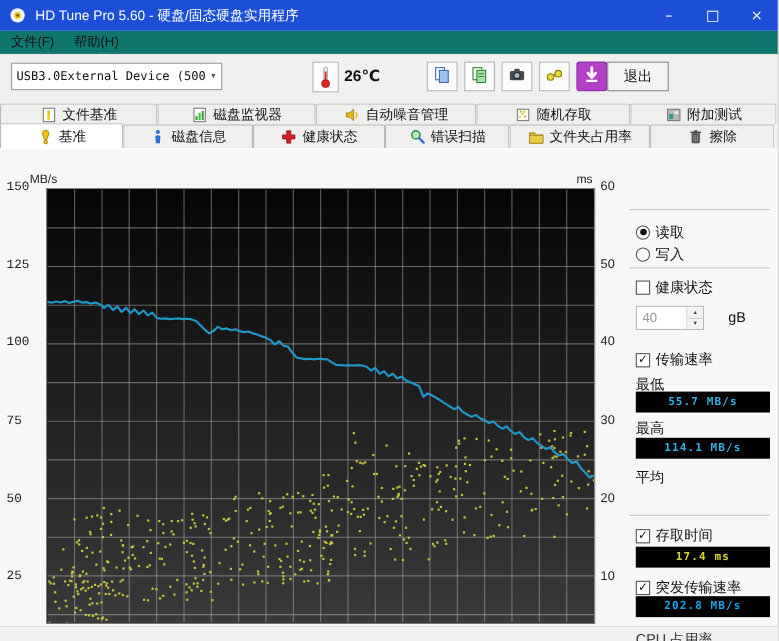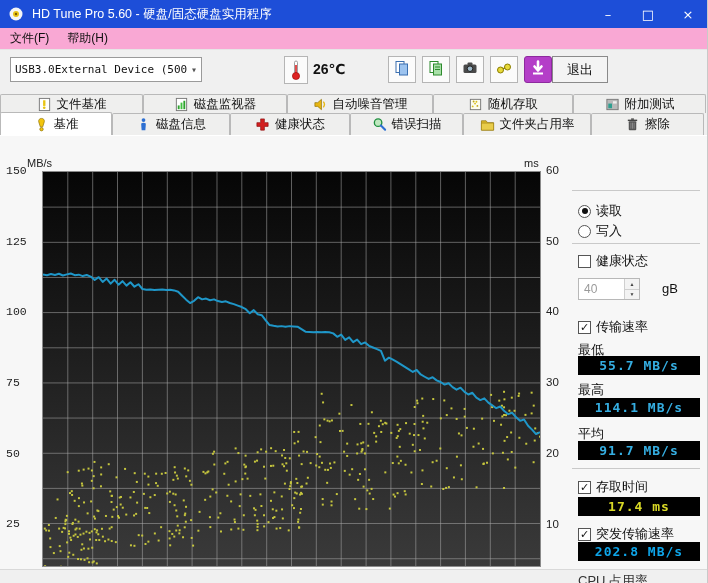--- a/index.html
+++ b/index.html
@@ -7,21 +7,21 @@
   body { font-family:"Liberation Sans","DejaVu Sans",sans-serif; font-size:12px; color:#111; }
   .window { position:relative; width:708px; height:583px; background:#f0f0f0; overflow:hidden; border-right:1px solid #c9c9c9; }
 
   
   .titlebar { position:absolute; left:0; top:0; width:708px; height:28px; background:#1d4ed8; display:flex; align-items:center; color:#fff; }
   .titlebar .appicon { width:16px; height:16px; margin:0 8px 0 8px; }
   .titlebar .title { font-size:12.5px; flex:1; white-space:nowrap; }
   .wctl { width:40px; height:28px; display:flex; align-items:center; justify-content:center; color:#fff; font-size:13px; font-family:"DejaVu Sans",sans-serif; }
 
   
-  .menubar { position:absolute; left:0; top:28px; width:708px; height:22px; background:#f9a8d4; display:flex; align-items:center; border-bottom:1px solid #e6e6e6; }
+  .menubar { position:absolute; left:0; top:28px; width:708px; height:22px; background:#0f766e; display:flex; align-items:center; border-bottom:1px solid #e6e6e6; }
   .menu-item { padding:2px 8px; margin-left:2px; }
 
   
   .toolbar { position:absolute; left:0; top:50px; width:708px; height:42px; background:#f0f0f0; }
   .device-select { position:absolute; left:10px; top:7px; width:192px; height:25px; background:#fff; border:1px solid #9a9a9a; display:flex; align-items:center; padding:0 4px; font-family:"DejaVu Sans Mono","Liberation Mono",monospace; font-size:11px; }
   .device-select .dstext { flex:1; white-space:nowrap; overflow:hidden; }
   .chev { color:#555; font-size:10px; margin-left:2px; }
   .thermo-btn { position:absolute; left:284px; top:6px; width:24px; height:28px; background:#fbfbfb; border:1px solid #b5b5b5; display:flex; align-items:center; justify-content:center; }
   .temp { position:absolute; left:313px; top:11px; font-size:14px; font-weight:bold; }
   .tbtn { position:absolute; top:6px; width:28px; height:27px; background:#fbfbfb; border:1px solid #b5b5b5; display:flex; align-items:center; justify-content:center; }
@@ -55,21 +55,21 @@
   .radio { width:13px; height:13px; border:1px solid #555; border-radius:50%; background:#fff; display:inline-flex; align-items:center; justify-content:center; }
   .radio .dot { width:6px; height:6px; border-radius:50%; background:#111; }
   .cbx { width:13px; height:13px; border:1px solid #555; background:#fff; display:inline-flex; align-items:center; justify-content:center; font-size:11px; font-weight:bold; color:#111; line-height:1; }
   .num-wrap { position:absolute; left:12px; top:138px; width:62px; height:22px; border:1px solid #b8b8b8; background:#fff; display:flex; }
   .num-wrap .val { flex:1; color:#9a9a9a; font-size:12px; display:flex; align-items:center; padding-left:5px; }
   .spin { width:15px; display:flex; flex-direction:column; border-left:1px solid #cfcfcf; }
   .spin span { flex:1; display:flex; align-items:center; justify-content:center; font-size:5px; color:#444; background:#f3f3f3; }
   .spin span:first-child { border-bottom:1px solid #cfcfcf; }
   .unit { position:absolute; left:96px; top:141px; font-size:13px; }
   .lbl { position:absolute; left:12px; font-size:13px; }
-  .lcd { position:absolute; left:12px; width:122px; height:19px; background:#000; display:flex; align-items:center; justify-content:center; font-family:"DejaVu Sans Mono","Liberation Mono",monospace; font-size:13px; font-weight:bold; letter-spacing:1px; }
+  .lcd { position:absolute; left:12px; width:122px; height:19px; background:#000; display:flex; align-items:center; justify-content:center; font-family:"DejaVu Sans Mono","Liberation Mono",monospace; font-size:10px; font-weight:bold; letter-spacing:1px; }
   .lcd.cyan { color:#35aee2; }
   .lcd.yellow { color:#d9d926; }
   .lcd.white { color:#0ea5e9; }
 </style>
 </head>
 <body>
 
 <div class="window">
 
   <div class="titlebar">
@@ -833,21 +833,20 @@
     <div class="ctl-row" style="top:178px;">
       <span class="cbx">✓</span>
       <span>传输速率</span>
     </div>
 
     <span class="lbl" style="top:201px;">最低</span>
     <div class="lcd cyan" style="top:216px;">55.7 MB/s</div>
     <span class="lbl" style="top:241px;">最高</span>
     <div class="lcd cyan" style="top:258px;">114.1 MB/s</div>
     <span class="lbl" style="top:285px;">平均</span>
-    <div class="lcd cyan" style="top:301px;">91.7 MB/s</div>
 
     <div class="sep" style="top:328px;"></div>
 
     <div class="ctl-row" style="top:338px;">
       <span class="cbx">✓</span>
       <span>存取时间</span>
     </div>
     <div class="lcd yellow" style="top:357px;">17.4 ms</div>
 
     <div class="ctl-row" style="top:385px;">

